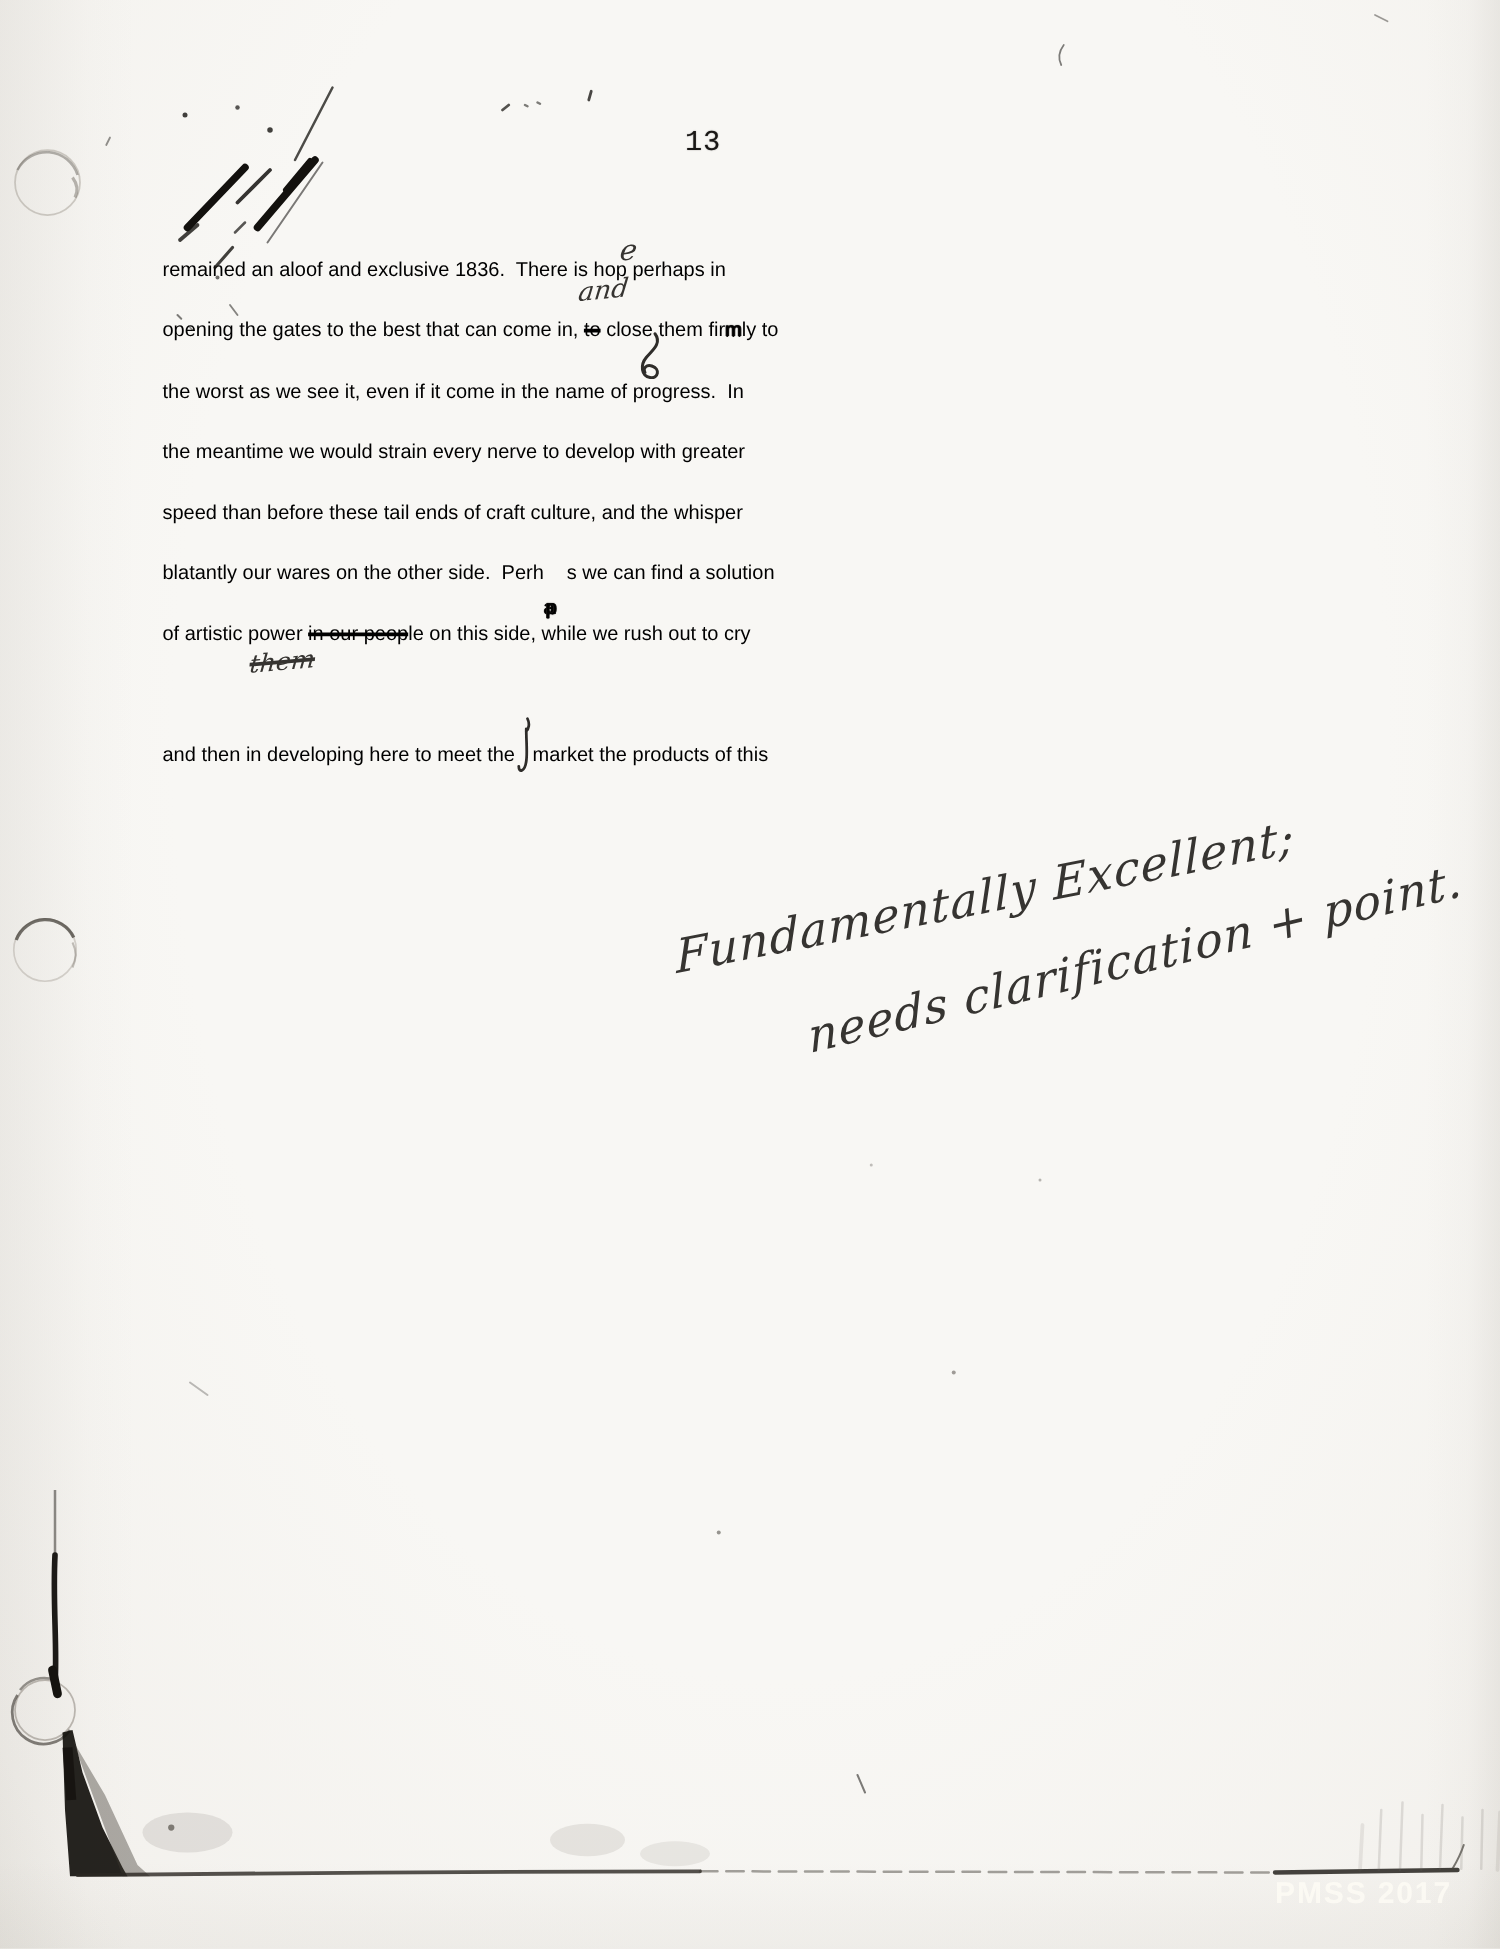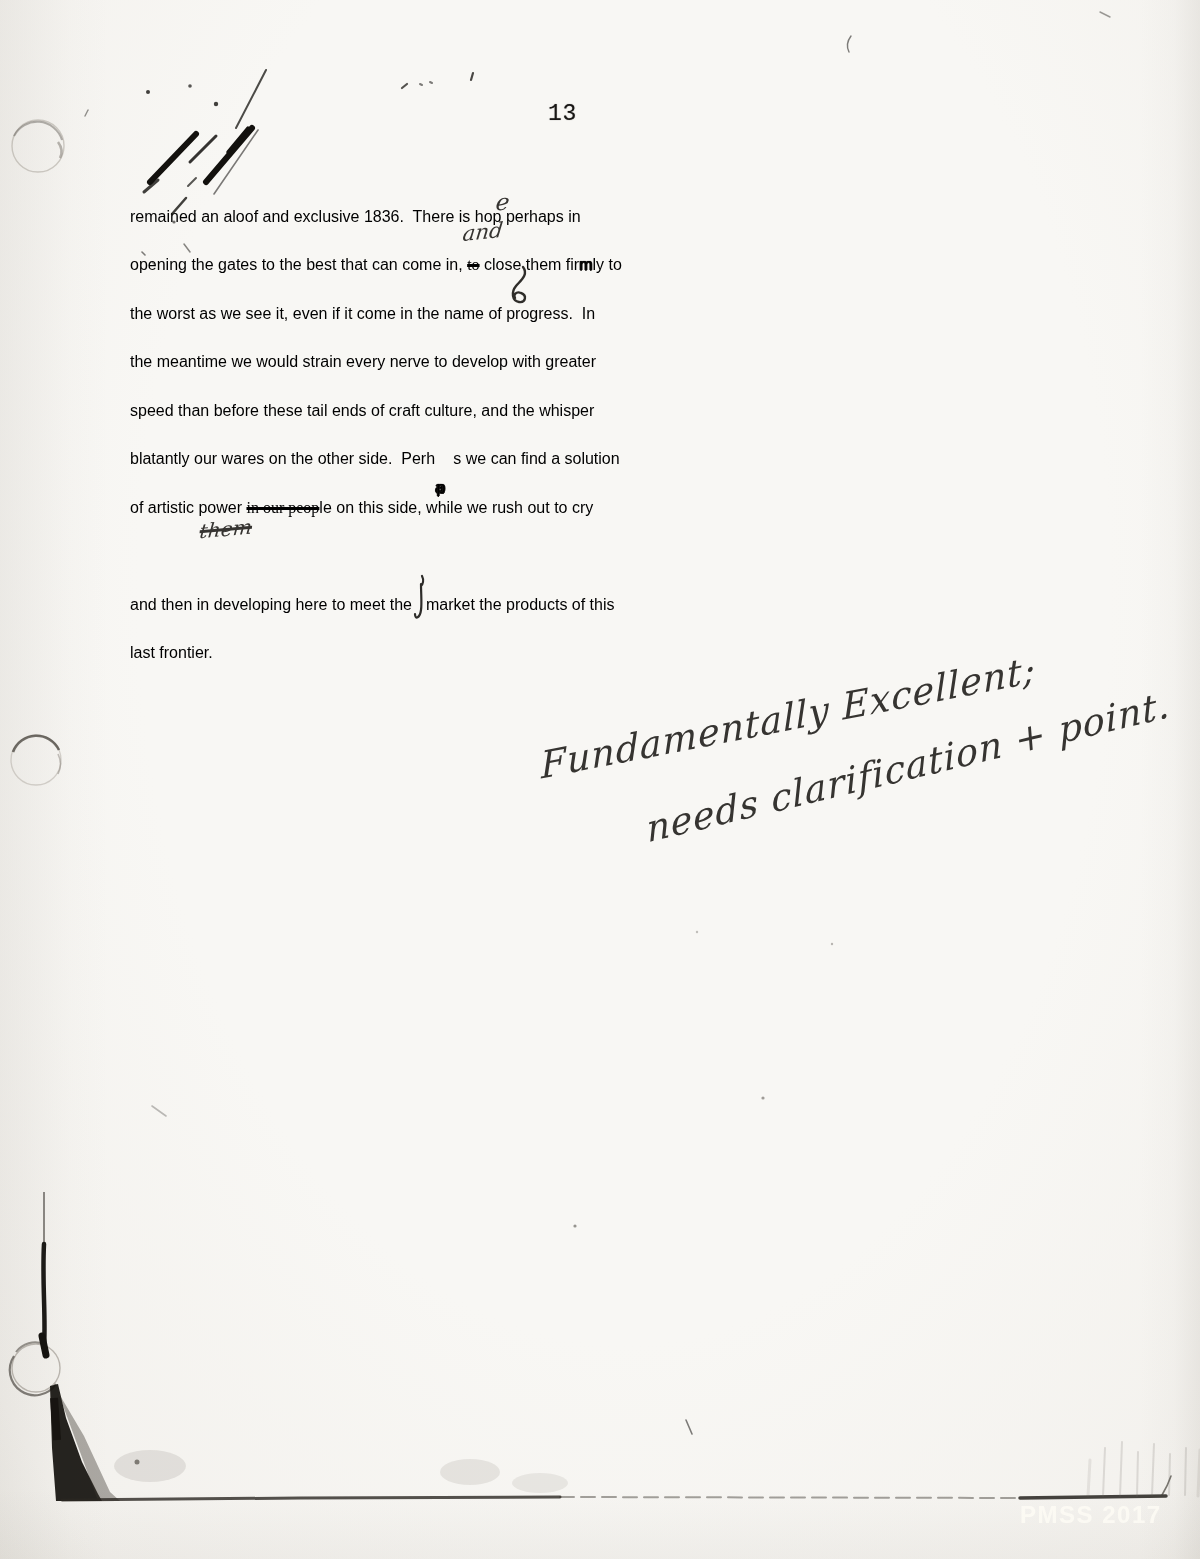--- a/index.html
+++ b/index.html
@@ -22,21 +22,21 @@
     font-family:"Liberation Mono", monospace;
     font-weight:400;
     font-size:23px;
     letter-spacing:0.6px;
     color:#191715;
     text-shadow:0 0 1px rgba(25,23,21,0.55);
   }
   .pageno{position:absolute;left:548px;top:101px;}
   .body-text{position:absolute;left:130px;top:193px;width:1060px;}
   .tline{height:48.45px;line-height:48.45px;white-space:pre;position:relative;}
-  .strike{text-decoration:line-through;text-decoration-thickness:2.5px;font-family:Liberation Serif, serif;}
+  .strike{text-decoration:line-through;text-decoration-thickness:2.5px;}
 
   
   .hw{
     font-family:"DejaVu Serif", serif;
     font-style:italic;
     color:#262421;
     opacity:0.92;
   }
   .hw-inline{position:relative;display:inline-block;width:0;vertical-align:baseline;}
   .hw-inline > span{position:absolute;display:inline-block;white-space:nowrap;
@@ -105,21 +105,20 @@
     <div class="tline"><span>blatantly our wares on the other side.  Perh</span><span class="ot heavy"><span>a</span><span>p</span></span><span> s we can find a solution</span></div>
 
     <div class="tline"><span>of artistic power </span><span class="strike">in our peop</span><span>le on this side, while we rush out to cry</span></div>
 
     <div class="tline"><span class="hw-them hw">them</span></div>
 
     <div class="tline"><span>and then in developing here to meet the</span><span class="caret-mark"><svg width="16" height="52" viewBox="0 0 16 52">
             <path d="M9,4 C11,8 10,12 8,14 M8,12 C8,22 9,32 8,38 C7,46 2,48 2,42" fill="none" stroke="#171513" stroke-width="2.2" stroke-linecap="round" opacity="0.9"></path>
           </svg></span><span>market the products of this</span></div>
 
-    <div class="tline">last frontier.</div>
   </div>
 
   <div class="hw annot1">Fundamentally Excellent;</div>
   <div class="hw annot2">needs clarification + point.</div>
 
   <svg class="artifacts" width="1200" height="1559" viewBox="0 0 1200 1559">
 
     <g stroke="#13110e" stroke-linecap="round" fill="none">
       <path d="M150,182 L196,134" stroke-width="6"></path>
       <path d="M144,192 L158,180" stroke-width="3" opacity="0.8"></path>

